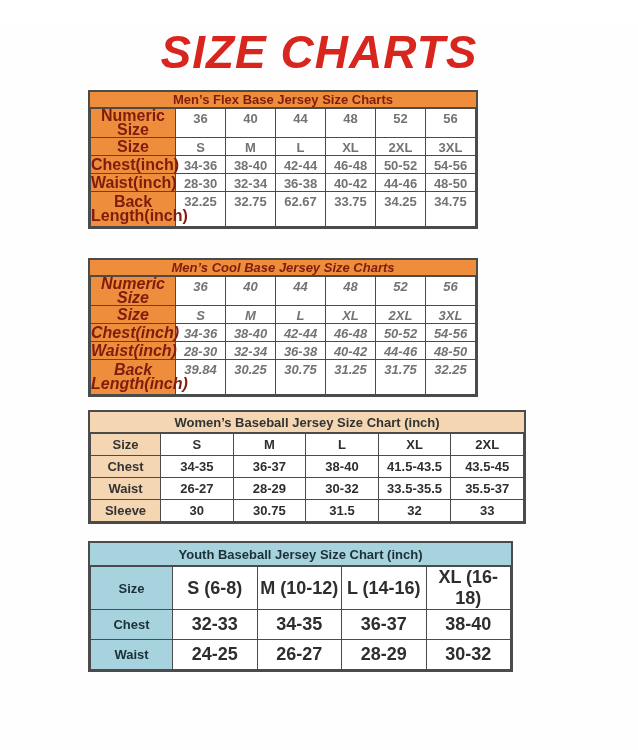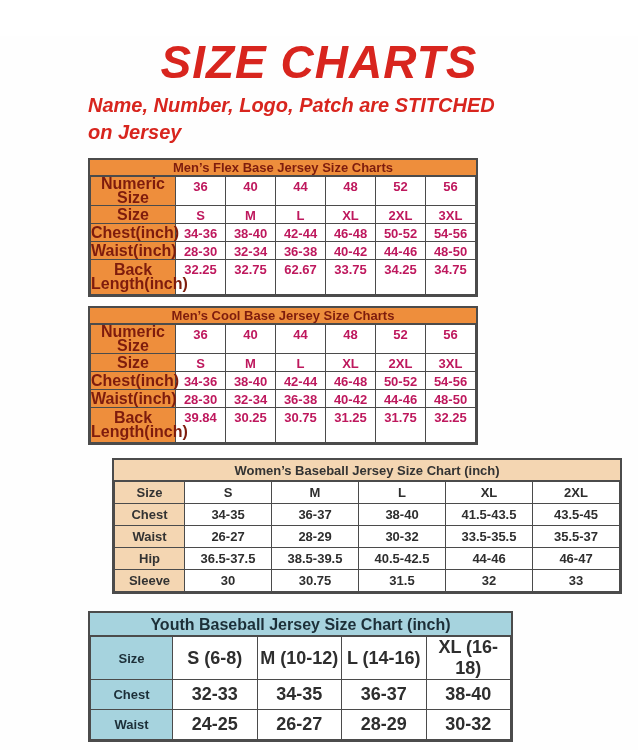--- a/index.html
+++ b/index.html
@@ -8,21 +8,21 @@
     width: 638px;
     height: 750px;
     font-family: "Liberation Sans", "DejaVu Sans", sans-serif;
     overflow: hidden;
     position: relative;
   }
   .page { width: 638px; height: 750px; background: #fefefe; }
 
   
   .page-title {
-    margin-top: 36px;
+    margin-top: 26px;
     text-align: center;
     font-size: 46px;
     font-weight: bold;
     font-style: italic;
     letter-spacing: 1px;
     color: #d8251e;
     line-height: 52px;
   }
   .page-subtitle {
     margin: 4px 0 0 88px;
@@ -53,53 +53,52 @@
     text-align: center;
     font-weight: bold;
     padding: 0;
   }
 
   
   .t-mens { width: 390px; }
   .t-mens col.label-col { width: 85px; }
   .t-mens .table-title { background: #ee8e3c; color: #7e1c0d; font-size: 13px; height: 16px; line-height: 15px; }
   .t-mens th { background: #ee8e3c; color: #7e1c0d; font-size: 16px; line-height: 14px; vertical-align: middle; }
-  .t-mens td { color: #be185d; font-size: 13px; vertical-align: top; padding-top: 2px; }
+  .t-mens td { color: #737373; font-size: 13px; vertical-align: top; padding-top: 2px; }
   .t-mens tr:nth-child(1) { height: 28px; }
   .t-mens tr:nth-child(2), .t-mens tr:nth-child(3), .t-mens tr:nth-child(4) { height: 17px; }
   .t-mens tr:nth-child(5) { height: 35px; }
   .t1 { margin-top: 12px; }
-  .t2 { margin-top: 9px; }
-
-  
-  .t-womens { width: 510px; margin-left: 24px; }
+  .t2 { margin-top: 29px; font-style: italic; }
+
+  
+  .t-womens { width: 438px; }
   .t-womens col.label-col { width: 70px; }
   .t-womens .table-title { background: #f4d6b2; color: #333333; font-size: 13px; height: 21px; line-height: 21px; }
   .t-womens th { background: #f4d6b2; color: #333333; font-size: 13px; vertical-align: middle; }
   .t-womens td { color: #2e2e2e; font-size: 13px; vertical-align: middle; }
   .t-womens tr { height: 22px; }
   .t3 { margin-top: 13px; }
 
   
   .t-youth { width: 425px; }
   .t-youth col.label-col { width: 82px; }
-  .t-youth .table-title { background: #a6d3de; color: #1c2f38; font-size: 16px; height: 23px; line-height: 23px; }
+  .t-youth .table-title { background: #a6d3de; color: #1c2f38; font-size: 13px; height: 23px; line-height: 23px; }
   .t-youth th { background: #a6d3de; color: #1c2f38; font-size: 13px; vertical-align: middle; }
   .t-youth td { color: #2e2e2e; font-size: 18px; vertical-align: middle; }
   .t-youth tr { height: 30px; }
   .t4 { margin-top: 17px; }
 </style>
 </head>
 <body>
 
 <div class="page">
 
   <h1 class="page-title">SIZE CHARTS</h1>
 
-  <p class="page-subtitle"><span>Name, Number, Logo, Patch are STITCHED</span><br><span>on Jersey</span></p>
 
   <div class="tables">
 
     <section class="size-chart t-mens t1">
       <div class="table-title">Men’s Flex Base Jersey Size Charts</div>
       <table>
         <colgroup>
             <col class="label-col">
             <col>
             <col>
@@ -250,28 +249,20 @@
             </tr>
             <tr>
               <th>Waist</th>
               <td>26-27</td>
               <td>28-29</td>
               <td>30-32</td>
               <td>33.5-35.5</td>
               <td>35.5-37</td>
             </tr>
             <tr>
-              <th>Hip</th>
-              <td>36.5-37.5</td>
-              <td>38.5-39.5</td>
-              <td>40.5-42.5</td>
-              <td>44-46</td>
-              <td>46-47</td>
-            </tr>
-            <tr>
               <th>Sleeve</th>
               <td>30</td>
               <td>30.75</td>
               <td>31.5</td>
               <td>32</td>
               <td>33</td>
             </tr>
           </tbody>
       </table>
     </section>

